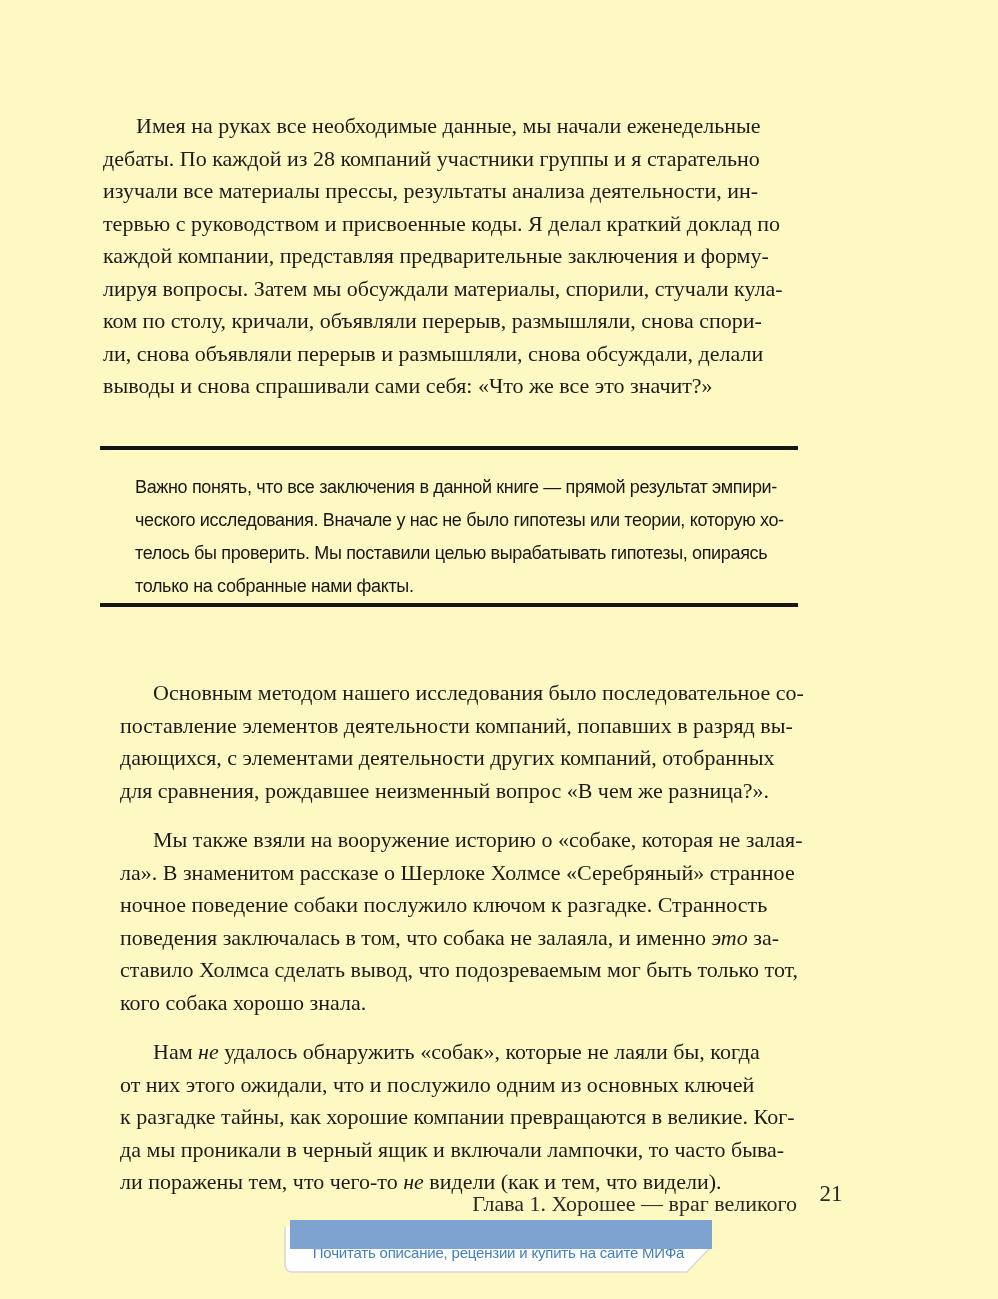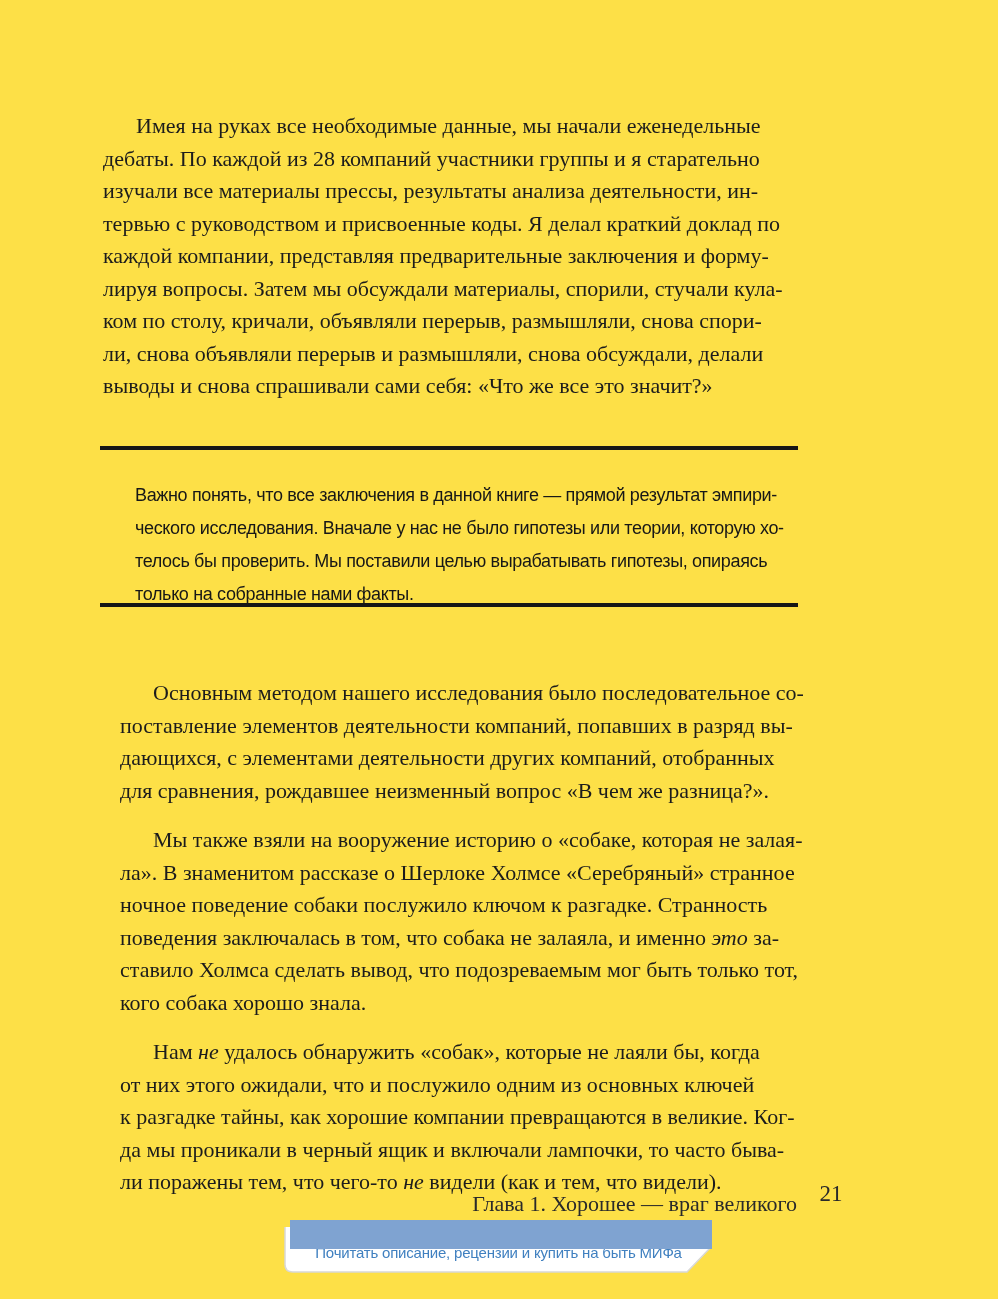--- a/index.html
+++ b/index.html
@@ -4,21 +4,21 @@
 <style>
   html, body {
     margin: 0;
     padding: 0;
     background: #ffffff;
   }
   .page {
     position: relative;
     width: 998px;
     height: 1299px;
-    background: #fde047;
+    background: #fef9c3;
     overflow: hidden;
     font-family: "Liberation Serif", serif;
     color: #1c1c1c;
   }
   .bodytext {
     font-size: 22px;
     line-height: 32.5px;
     color: #1c1c1c;
     white-space: pre-line;
     text-align: left;
@@ -44,21 +44,20 @@
     position: absolute;
     left: 135px;
     top: 471px;
     width: 690px;
     font-family: "Liberation Sans", sans-serif;
     font-size: 18px;
     letter-spacing: -0.35px;
     line-height: 33px;
     color: #171717;
     white-space: pre-line;
-    margin-top: 8px;
   }
   #block2 {
     position: absolute;
     left: 103px;
     top: 660px;
     width: 740px;
   }
   #block2 p { margin: 17px; }
   em { }
   .footer-chapter {
@@ -156,17 +155,17 @@
   </div>
 
   <div class="footer-chapter">Глава 1. Хорошее — враг великого</div>
 
   <div class="page-number">21</div>
 
   <svg class="link-box" viewBox="0 0 440 62" xmlns="http://www.w3.org/2000/svg">
     <path d="M5 12 L5 49.5 Q5 57 13 57 L407 57 L431 32 L431 12" fill="#ffffff" stroke="#d8d8d8" stroke-width="1.5"></path>
   </svg>
 
-  <a class="store-link" href="#">Почитать описание, рецензии и купить на быть МИФа</a>
+  <a class="store-link" href="#">Почитать описание, рецензии и купить на сайте МИФа</a>
 
   <div class="blue-overlay"></div>
 
 </div>
 
 </body></html>

